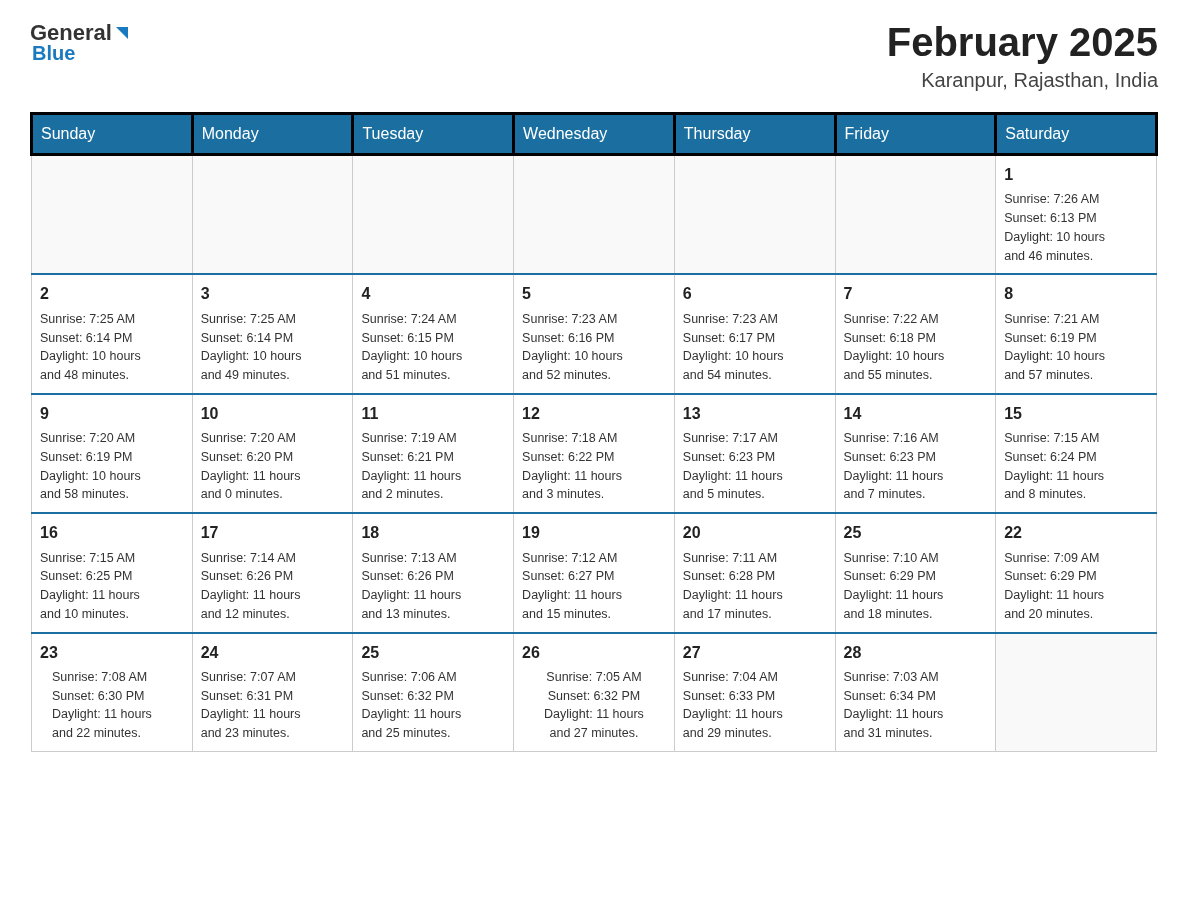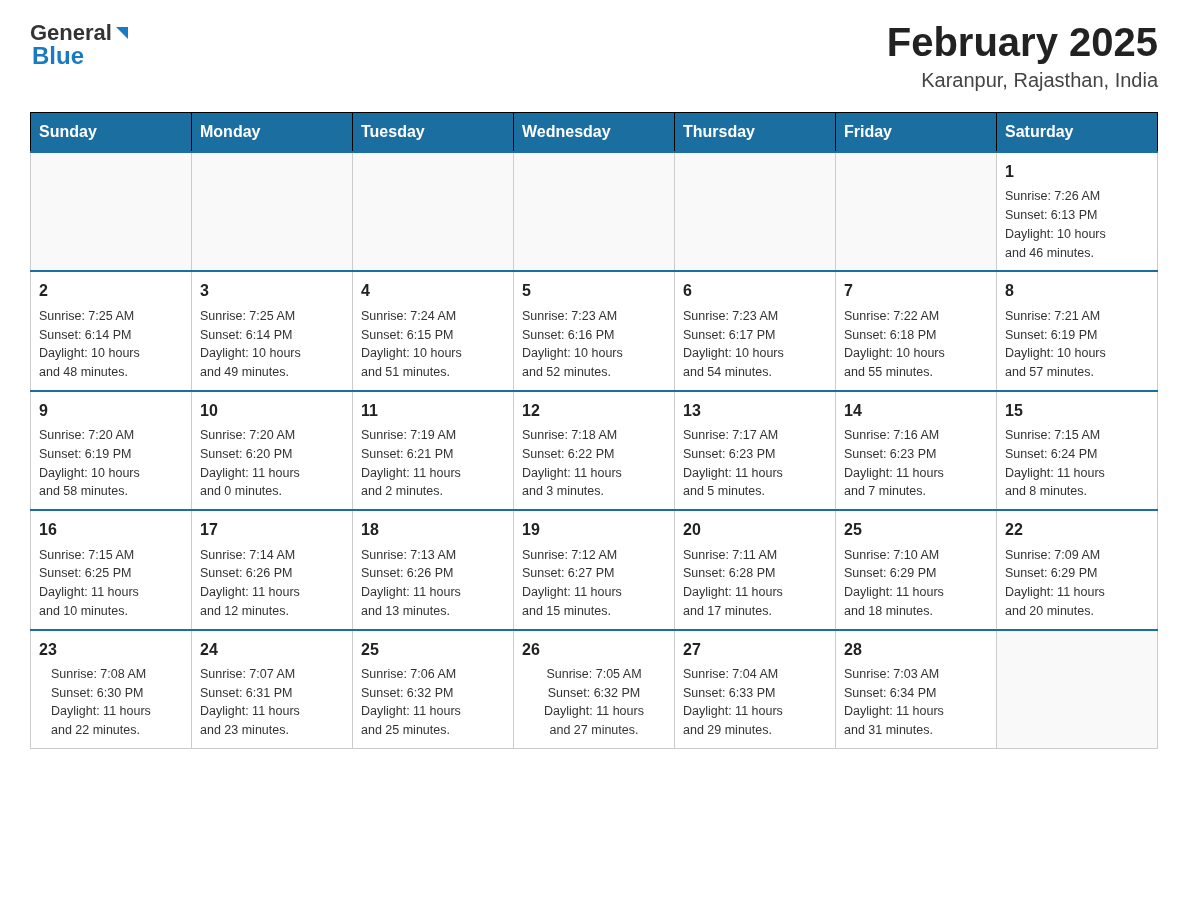--- a/index.html
+++ b/index.html
@@ -34,24 +34,24 @@
       margin-top: 4px;
     }
     .calendar {
       width: 100%;
       border-collapse: collapse;
     }
     .calendar thead th {
       background: #1a6fa0;
       color: #fff;
       font-size: 16px;
-      font-weight: bold;
+      font-weight: normal;
       padding: 10px 8px;
       text-align: left;
-      border: 1px solid #000000;
+      border: 3px solid #000000;
     }
     .calendar tbody td {
       vertical-align: top;
       padding: 8px;
       border: 1px solid #ccc;
       border-top: 2px solid #1a6fa0;
       width: calc(100% / 7);
       min-height: 100px;
       font-size: 13px;
       color: #333;
@@ -82,21 +82,21 @@
     .logo-line1 {
       display: flex;
       align-items: center;
     }
     .logo-general {
       font-size: 22px;
       font-weight: bold;
       color: #333;
     }
     .logo-line2 {
-      font-size: 24px;
+      font-size: 20px;
       font-weight: bold;
       color: #1a7abf;
       margin-top: -4px;
       padding-left: 2px;
     }
   </style>
 </head>
 <body>
 
 <div class="header">

